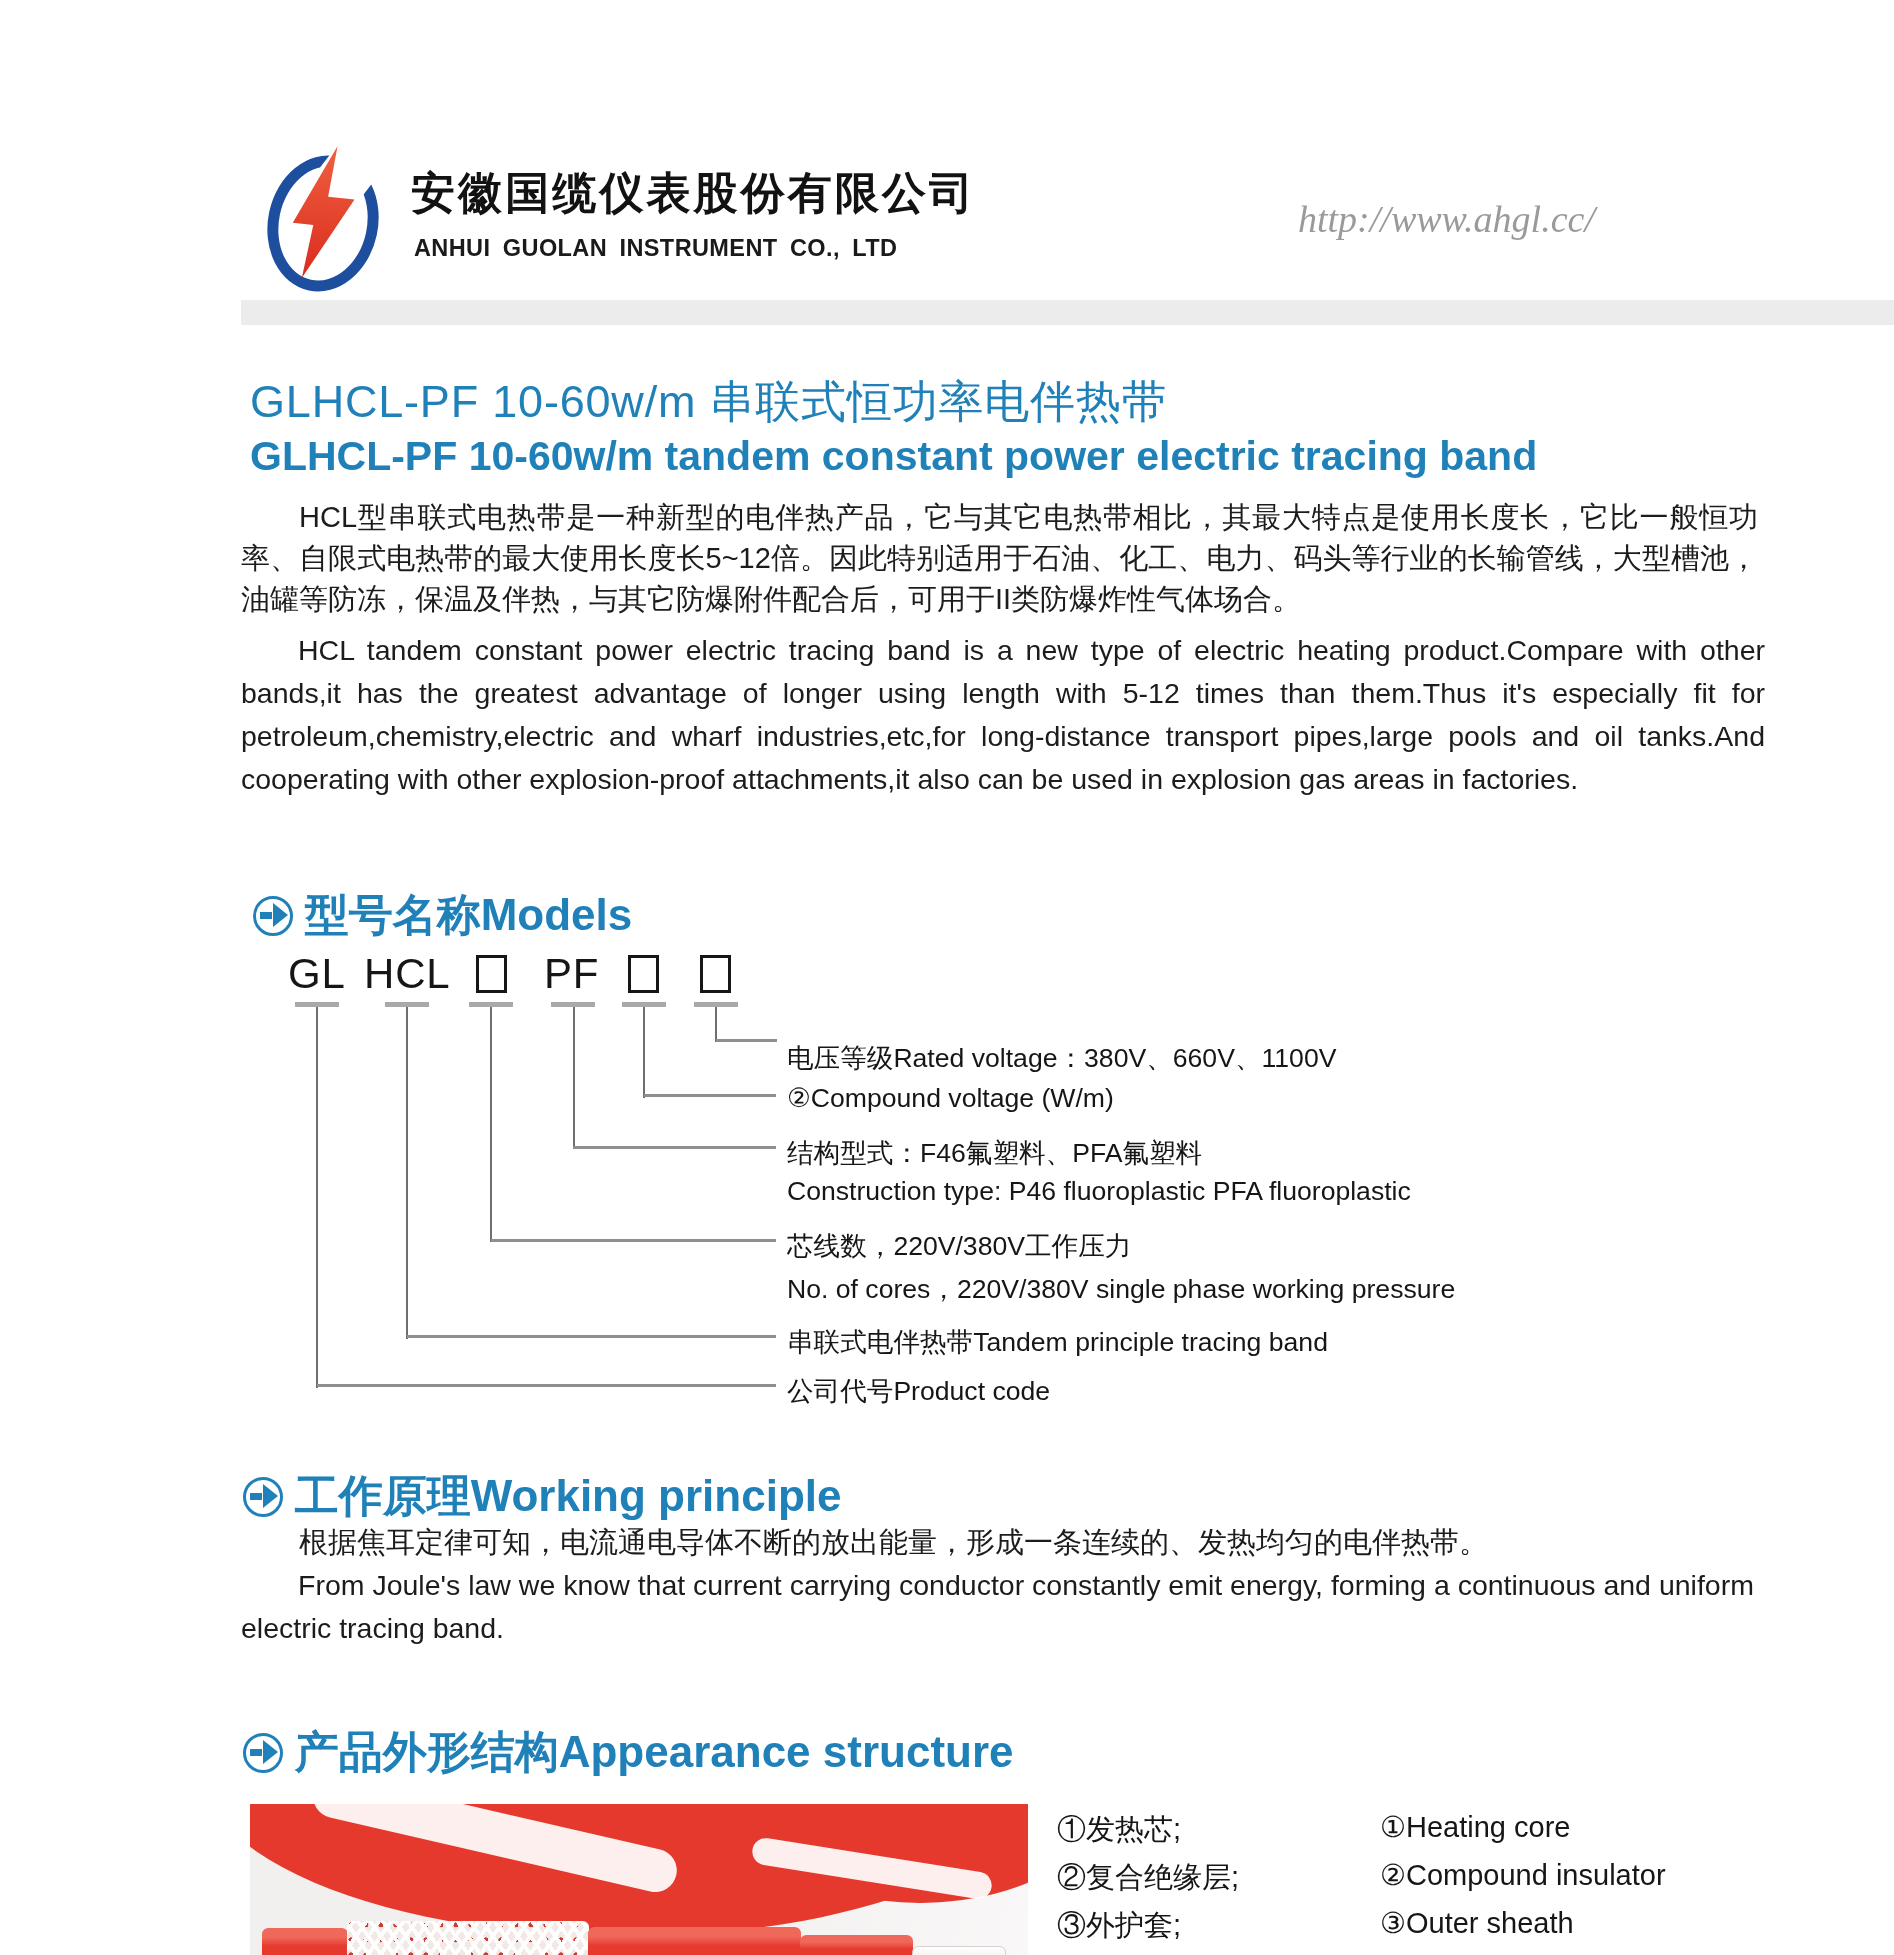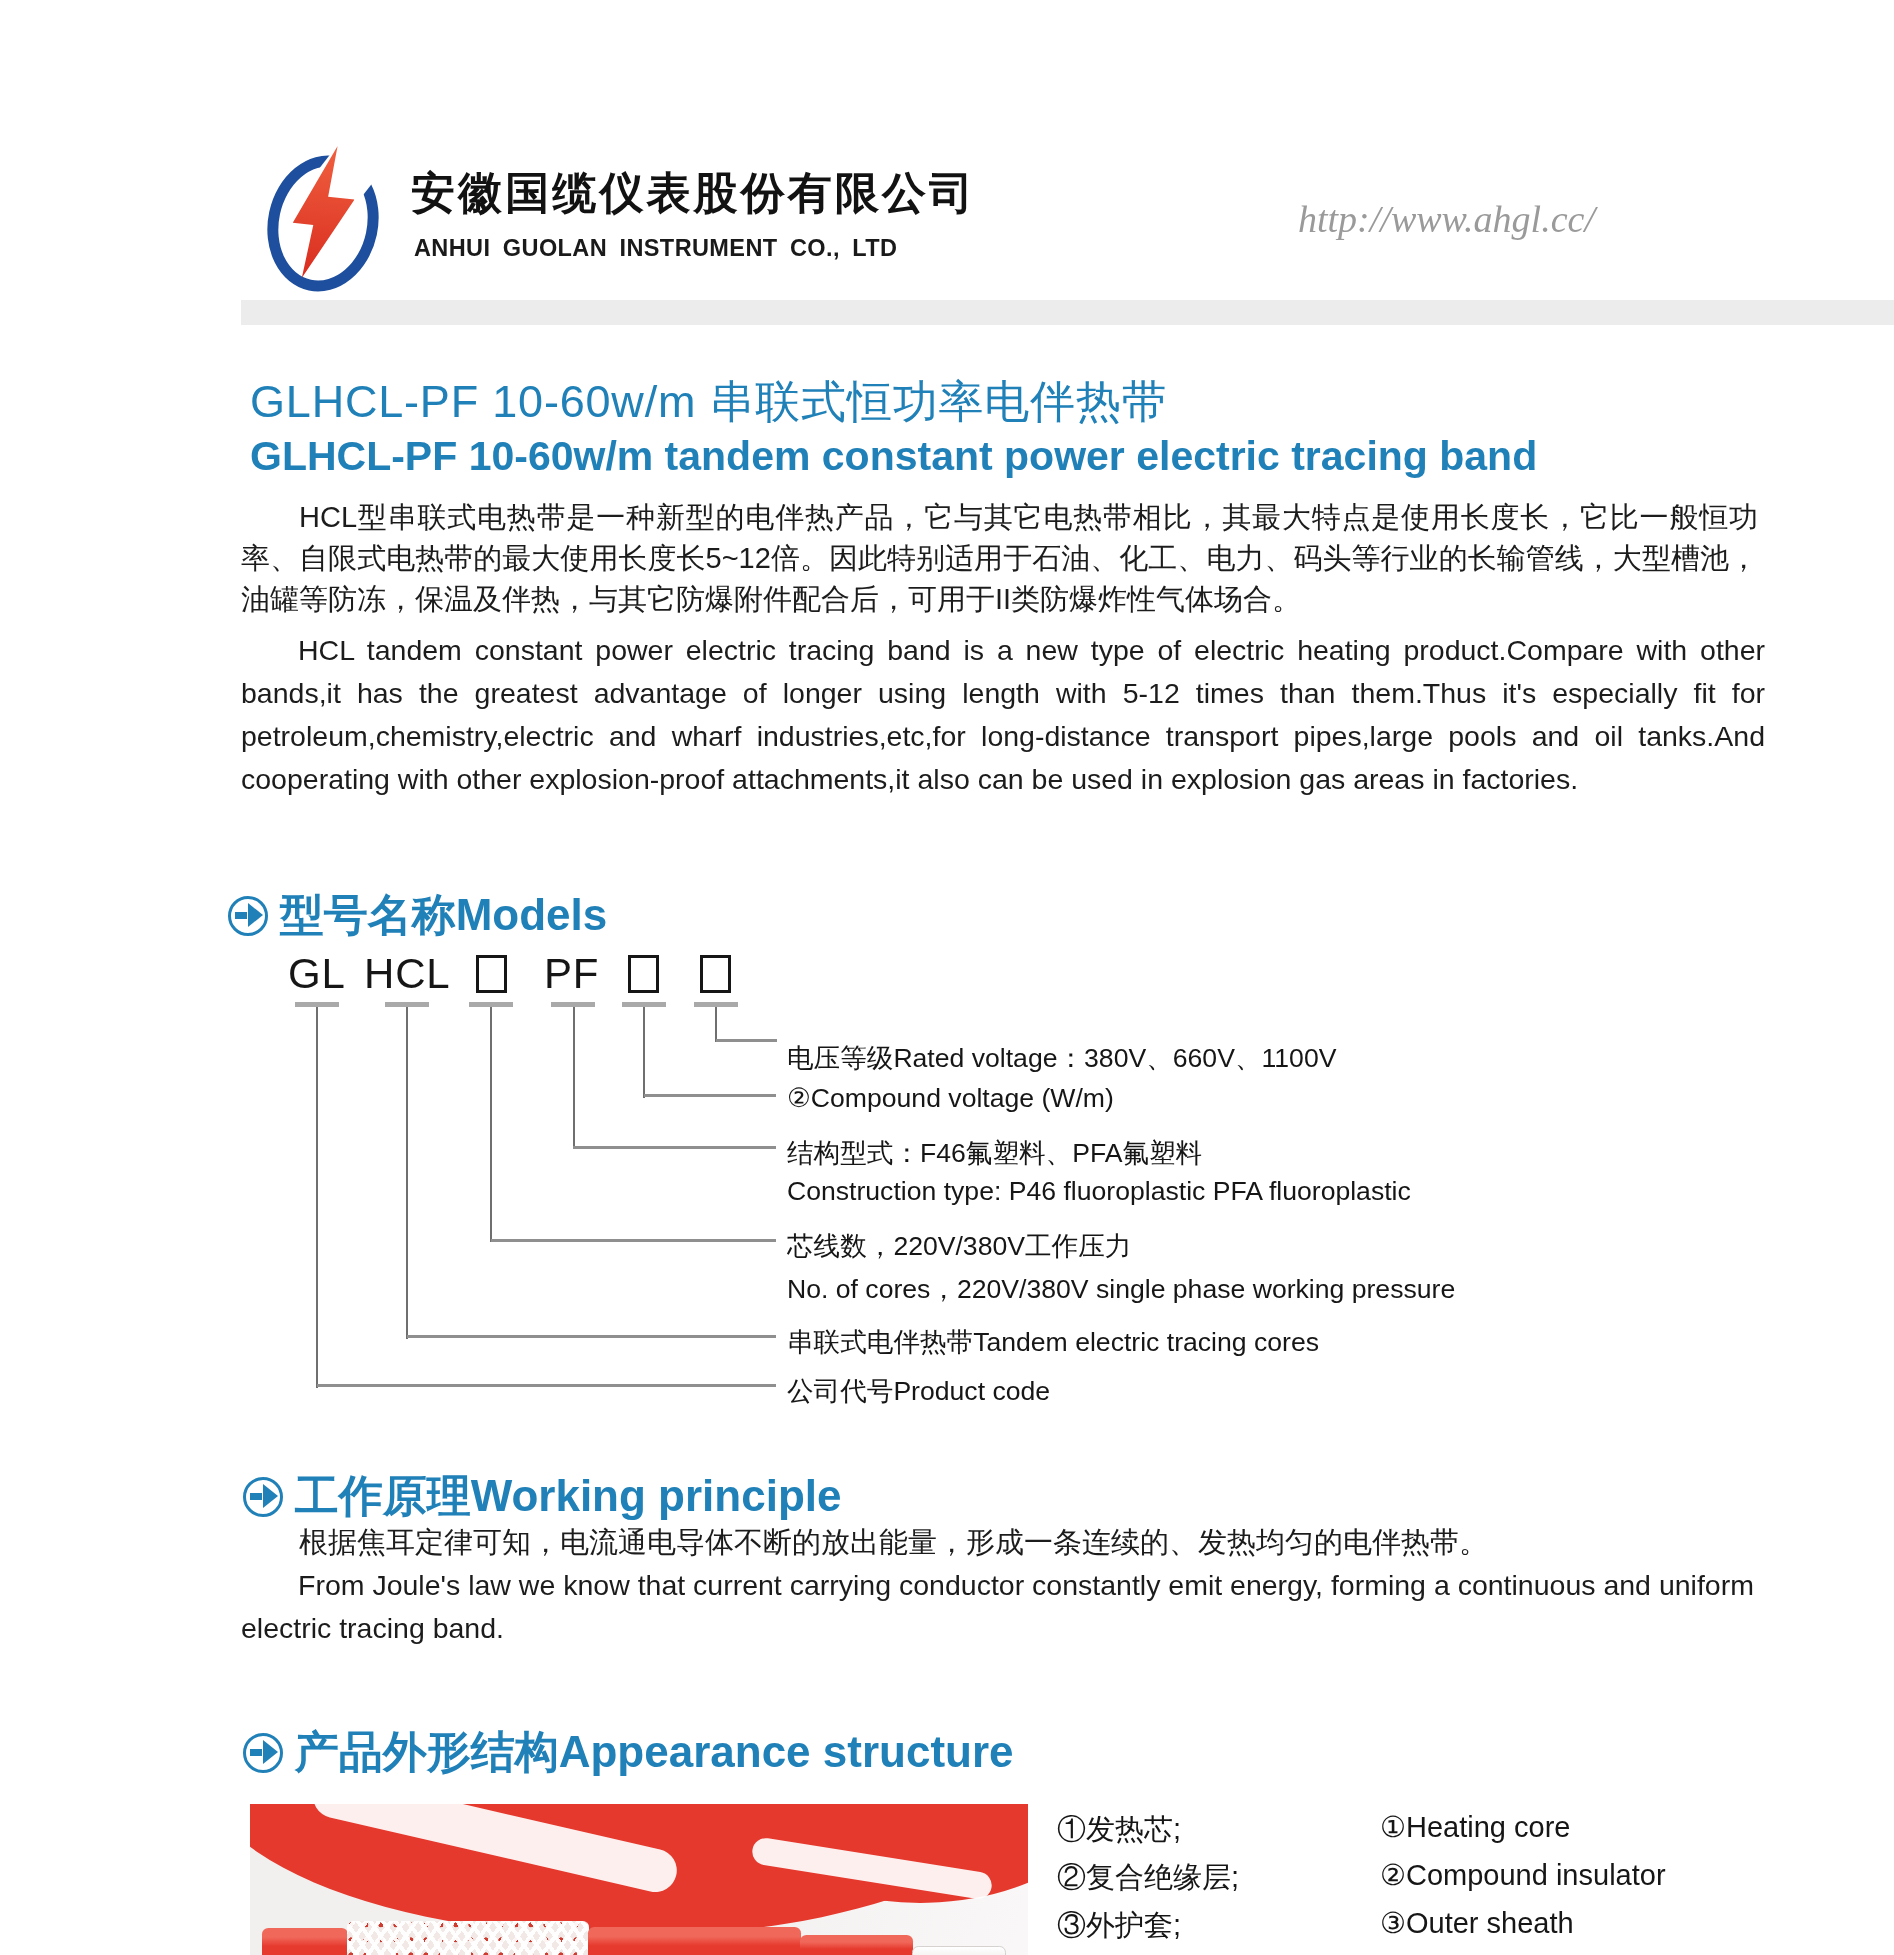--- a/index.html
+++ b/index.html
@@ -89,21 +89,21 @@
   <div class="abs company-en">ANHUI GUOLAN INSTRUMENT CO., LTD</div>
   <div class="abs site-url">http://www.ahgl.cc/</div>
   <div class="abs top-band"></div>
 
   <div class="abs title-cn">GLHCL-PF 10-60w/m 串联式恒功率电伴热带</div>
   <div class="abs title-en">GLHCL-PF 10-60w/m tandem constant power electric tracing band</div>
 
   <div class="abs para intro-cn">HCL型串联式电热带是一种新型的电伴热产品，它与其它电热带相比，其最大特点是使用长度长，它比一般恒功率、自限式电热带的最大使用长度长5~12倍。因此特别适用于石油、化工、电力、码头等行业的长输管线，大型槽池，油罐等防冻，保温及伴热，与其它防爆附件配合后，可用于II类防爆炸性气体场合。</div>
   <div class="abs para intro-en">HCL tandem constant power electric tracing band is a new type of electric heating product.Compare with other bands,it has the greatest advantage of longer using length with 5-12 times than them.Thus it's especially fit for petroleum,chemistry,electric and wharf industries,etc,for long-distance transport pipes,large pools and oil tanks.And cooperating with other explosion-proof attachments,it also can be used in explosion gas areas in factories.</div>
 
-  <div class="abs sec-head" style="left:228px; top:886px;">
+  <div class="abs sec-head" style="left:253px; top:886px;">
     <span class="sec-icon"></span>
     <span>型号名称Models</span>
   </div>
 
   <div class="mpart" style="left:288px;  top:950px;">GL</div>
   <div class="mpart" style="left:364px;  top:950px;">HCL</div>
   <div class="mbox" style="left:476px; top:955px;"></div>
   <div class="mpart" style="left:544px; top:950px;">PF</div>
   <div class="mbox" style="left:628px; top:955px;"></div>
   <div class="mbox" style="left:700px; top:955px;"></div>
@@ -128,21 +128,21 @@
   <div class="hline" style="left:573px; top:1146px; width:203px;"></div>
   <div class="hline" style="left:644px; top:1094px; width:132px;"></div>
   <div class="hline" style="left:716px; top:1039px; width:61px;"></div>
 
   <div class="mlabel" style="top:1040px;">电压等级Rated voltage：380V、660V、1100V</div>
   <div class="mlabel" style="top:1082px;">②Compound voltage (W/m)</div>
   <div class="mlabel" style="top:1135px;">结构型式：F46氟塑料、PFA氟塑料</div>
   <div class="mlabel" style="top:1176px;">Construction type: P46 fluoroplastic  PFA fluoroplastic</div>
   <div class="mlabel" style="top:1228px;">芯线数，220V/380V工作压力</div>
   <div class="mlabel" style="top:1271px;">No. of cores，220V/380V single phase working pressure</div>
-  <div class="mlabel" style="top:1324px;">串联式电伴热带Tandem electric tracing cores</div>
+  <div class="mlabel" style="top:1324px;">串联式电伴热带Tandem principle tracing band</div>
   <div class="mlabel" style="top:1373px;">公司代号Product code</div>
 
   <div class="abs sec-head" style="left:243px; top:1467px;">
     <span class="sec-icon"></span>
     <span>工作原理Working principle</span>
   </div>
   <div class="abs" style="left:241px; top:1564px; width:1524px; font-size:28.5px; line-height:43px; text-indent:2em;">From Joule's law we know that current carrying conductor constantly emit energy, forming a continuous and uniform electric tracing band.</div>
   <div class="abs para" style="left:241px; top:1522px; width:1517px; font-size:29px; line-height:41px; text-indent:2em;">根据焦耳定律可知，电流通电导体不断的放出能量，形成一条连续的、发热均匀的电伴热带。</div>
 
   <div class="abs sec-head" style="left:243px; top:1723px;">

